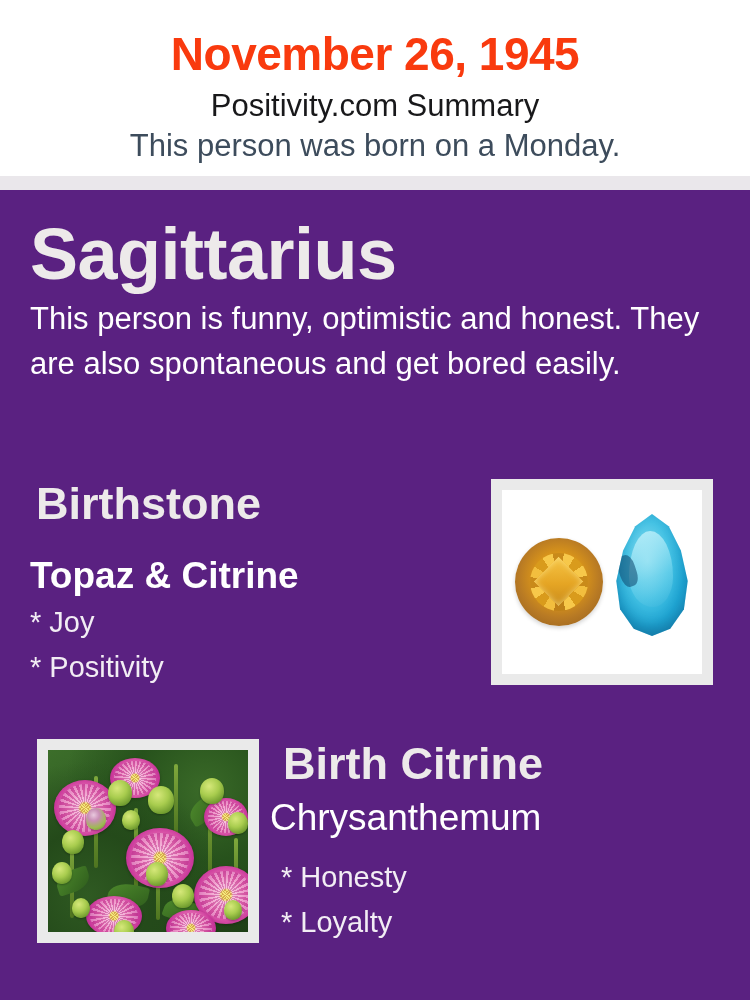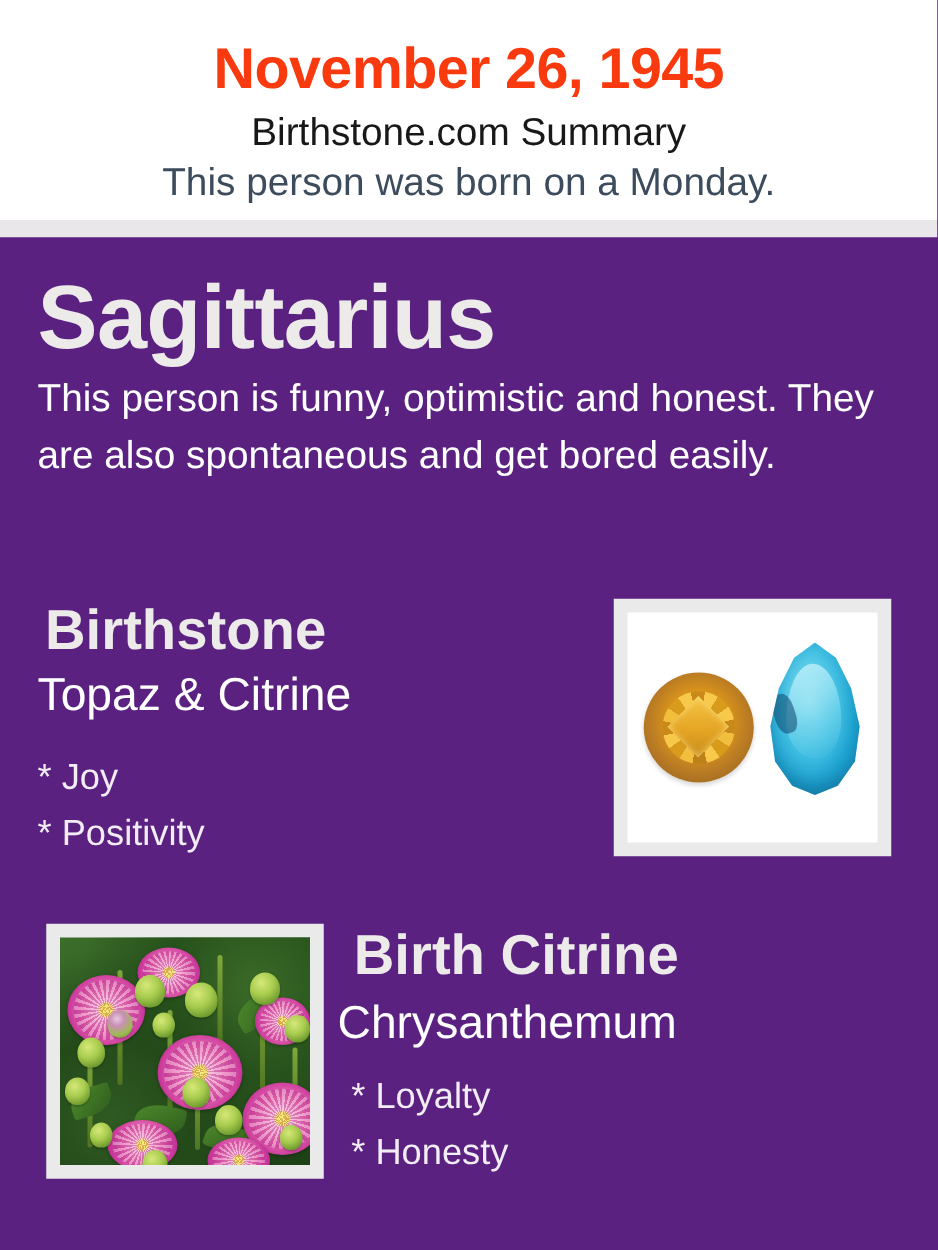--- a/index.html
+++ b/index.html
@@ -50,22 +50,22 @@
     font-size:31px; font-weight:400; color:#FFFFFF;
     line-height:45px;
   }
 
   
   .stone-title {
     position:absolute; left:36px; top:478px;
     font-size:45px; font-weight:700; color:#EDEAEA; line-height:52px;
   }
   .stone-name {
-    position:absolute; left:30px; top:533px;
-    font-size:37px; font-weight:400; color:#FFFFFF; line-height:45px;
+    position:absolute; left:30px; top:553px;
+    font-size:37px; font-weight:700; color:#FFFFFF; line-height:45px;
   }
   .stone-list { position:absolute; left:30px; top:600px; width:420px; }
   .stone-list li, .flower-list li {
     list-style:none; font-size:29px; font-weight:400;
     color:#F2EDF4; line-height:45px; white-space:nowrap;
   }
 
   
   .flower-title {
     position:absolute; left:283px; top:738px;
@@ -172,21 +172,21 @@
     background:linear-gradient(140deg,#4E8A2C,#2E5C1C);
   }
 </style>
 </head>
 <body>
 
 <div class="page">
 
   <div class="header">
     <div class="hdr-date">November 26, 1945</div>
-    <div class="hdr-sub">Birthstone.com Summary</div>
+    <div class="hdr-sub">Positivity.com Summary</div>
     <div class="hdr-note">This person was born on a Monday.</div>
   </div>
   <div class="divider"></div>
 
   <div class="body-panel"></div>
 
   <div class="sign-title">Sagittarius</div>
   <div class="sign-desc">This person is funny, optimistic and honest. They are also spontaneous and get bored easily.</div>
 
   <div class="stone-title">Birthstone</div>
@@ -199,22 +199,22 @@
   <div class="frame gem-frame">
     <div class="frame-inner gem-inner">
       <div class="citrine"></div>
       <div class="topaz"></div>
     </div>
   </div>
 
   <div class="flower-title">Birth Citrine</div>
   <div class="flower-name">Chrysanthemum</div>
   <ul class="flower-list">
+    <li>* Honesty</li>
     <li>* Loyalty</li>
-    <li>* Honesty</li>
   </ul>
 
   <div class="frame flower-frame">
     <div class="frame-inner flower-inner">
 
       <div class="stem" style="left:46px;  top:26px;  height:92px;"></div>
       <div class="stem" style="left:86px;  top:58px;  height:80px;"></div>
       <div class="stem" style="left:126px; top:14px;  height:70px;"></div>
       <div class="stem" style="left:160px; top:42px;  height:86px;"></div>
       <div class="stem" style="left:22px;  top:92px;  height:76px;"></div>

